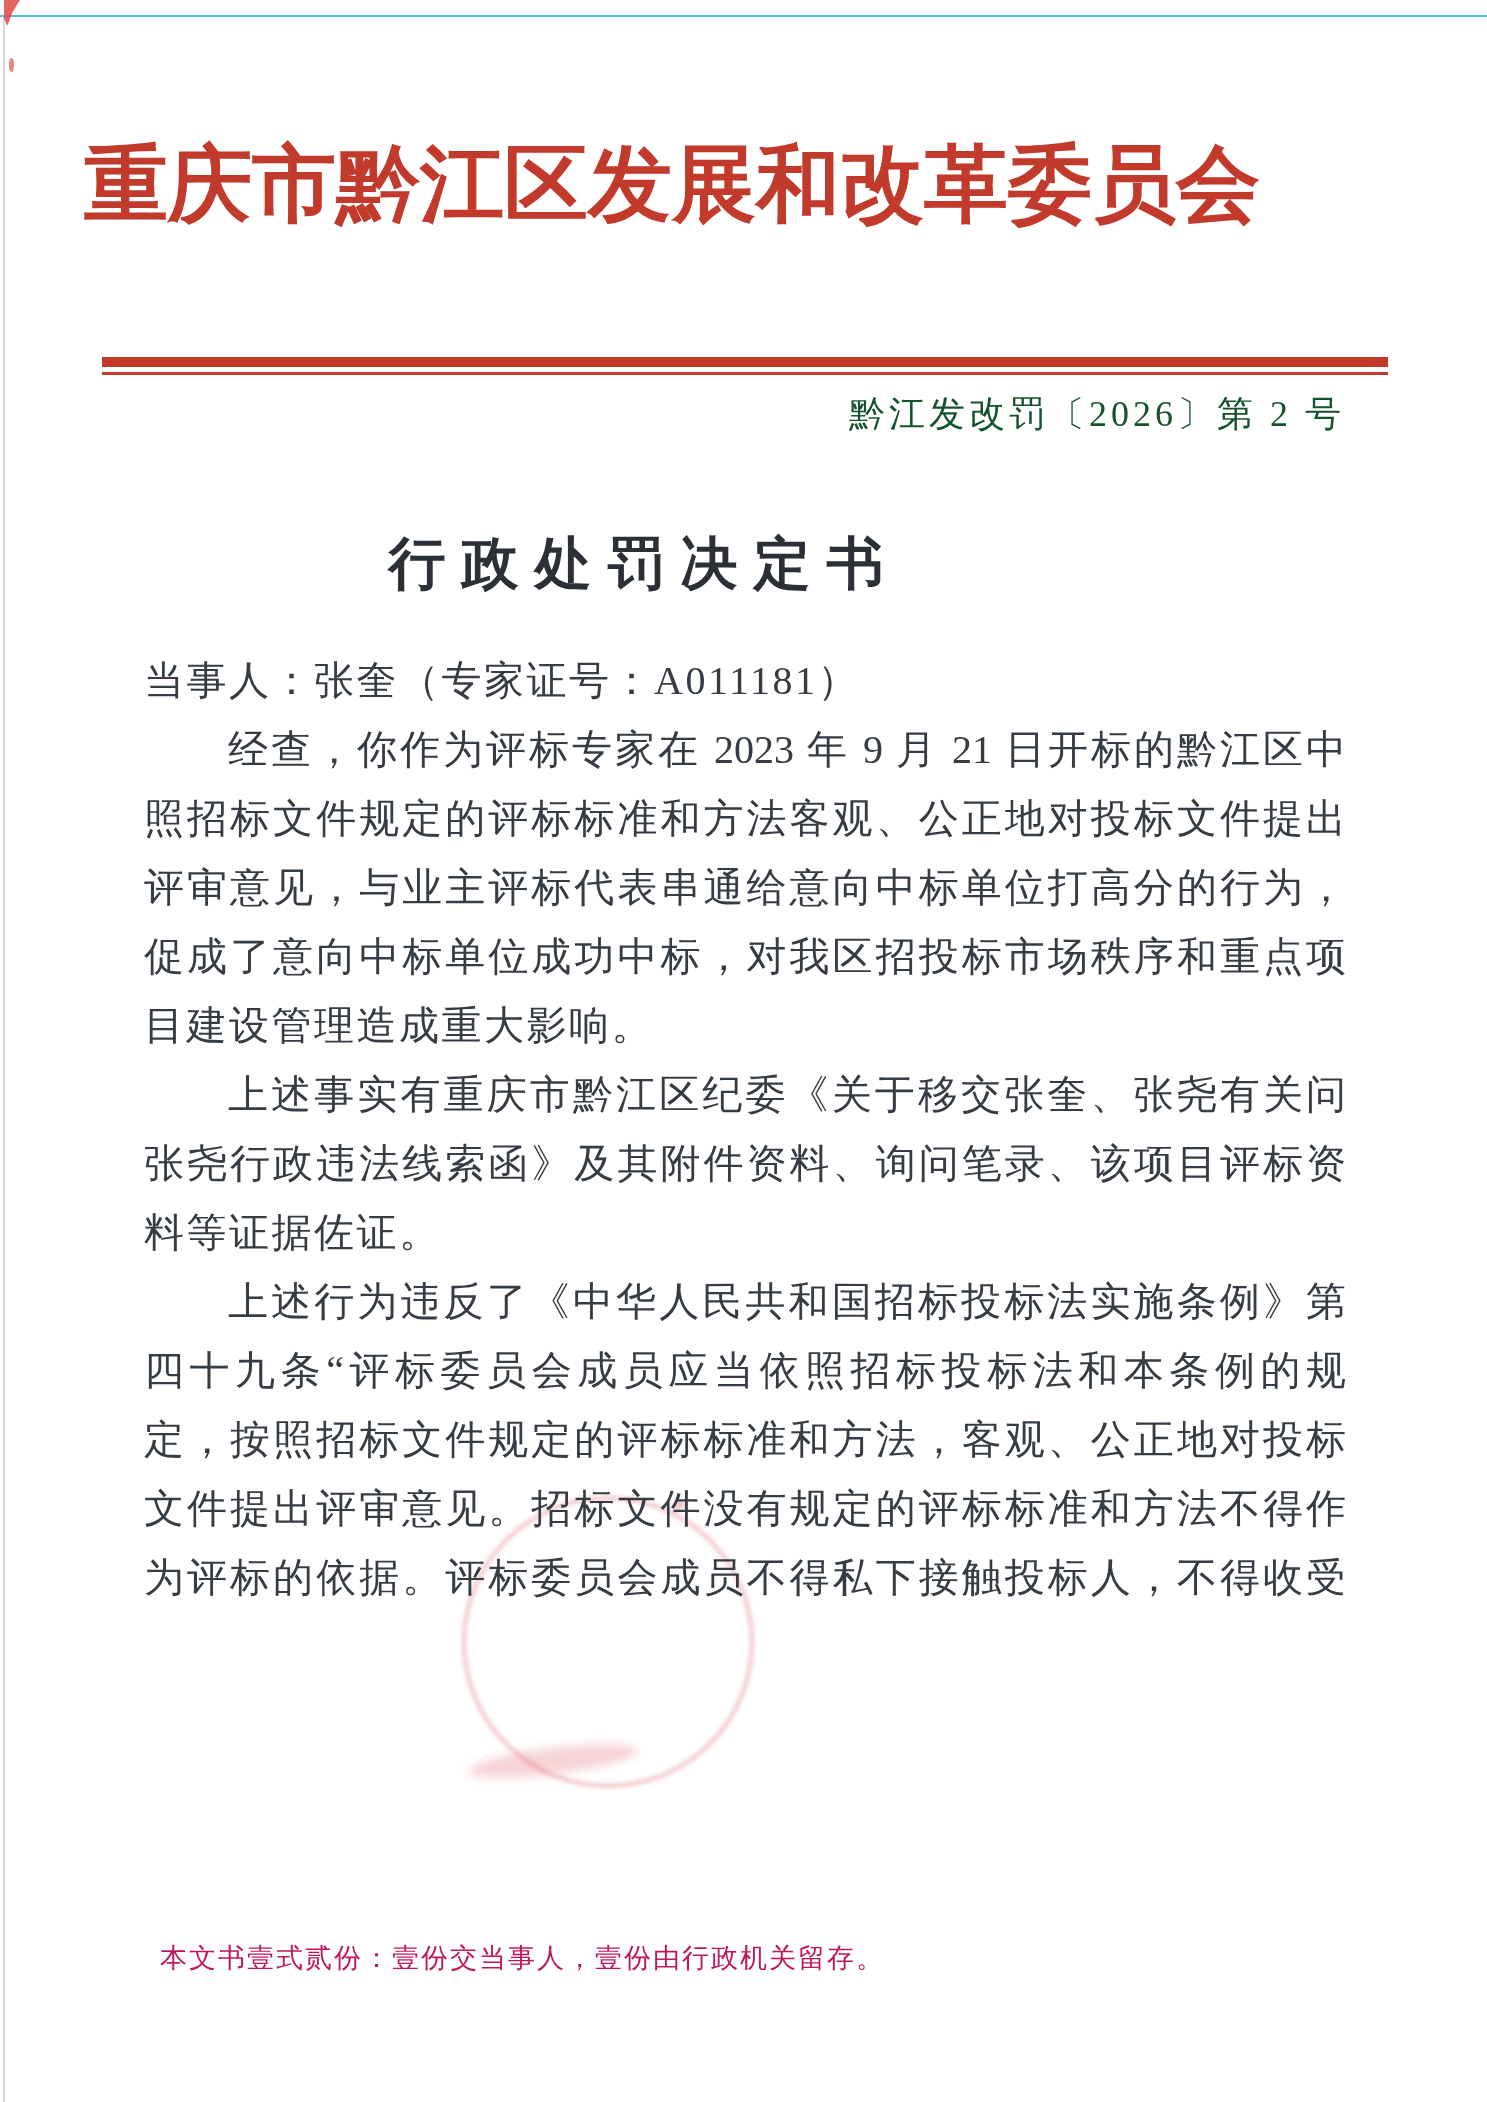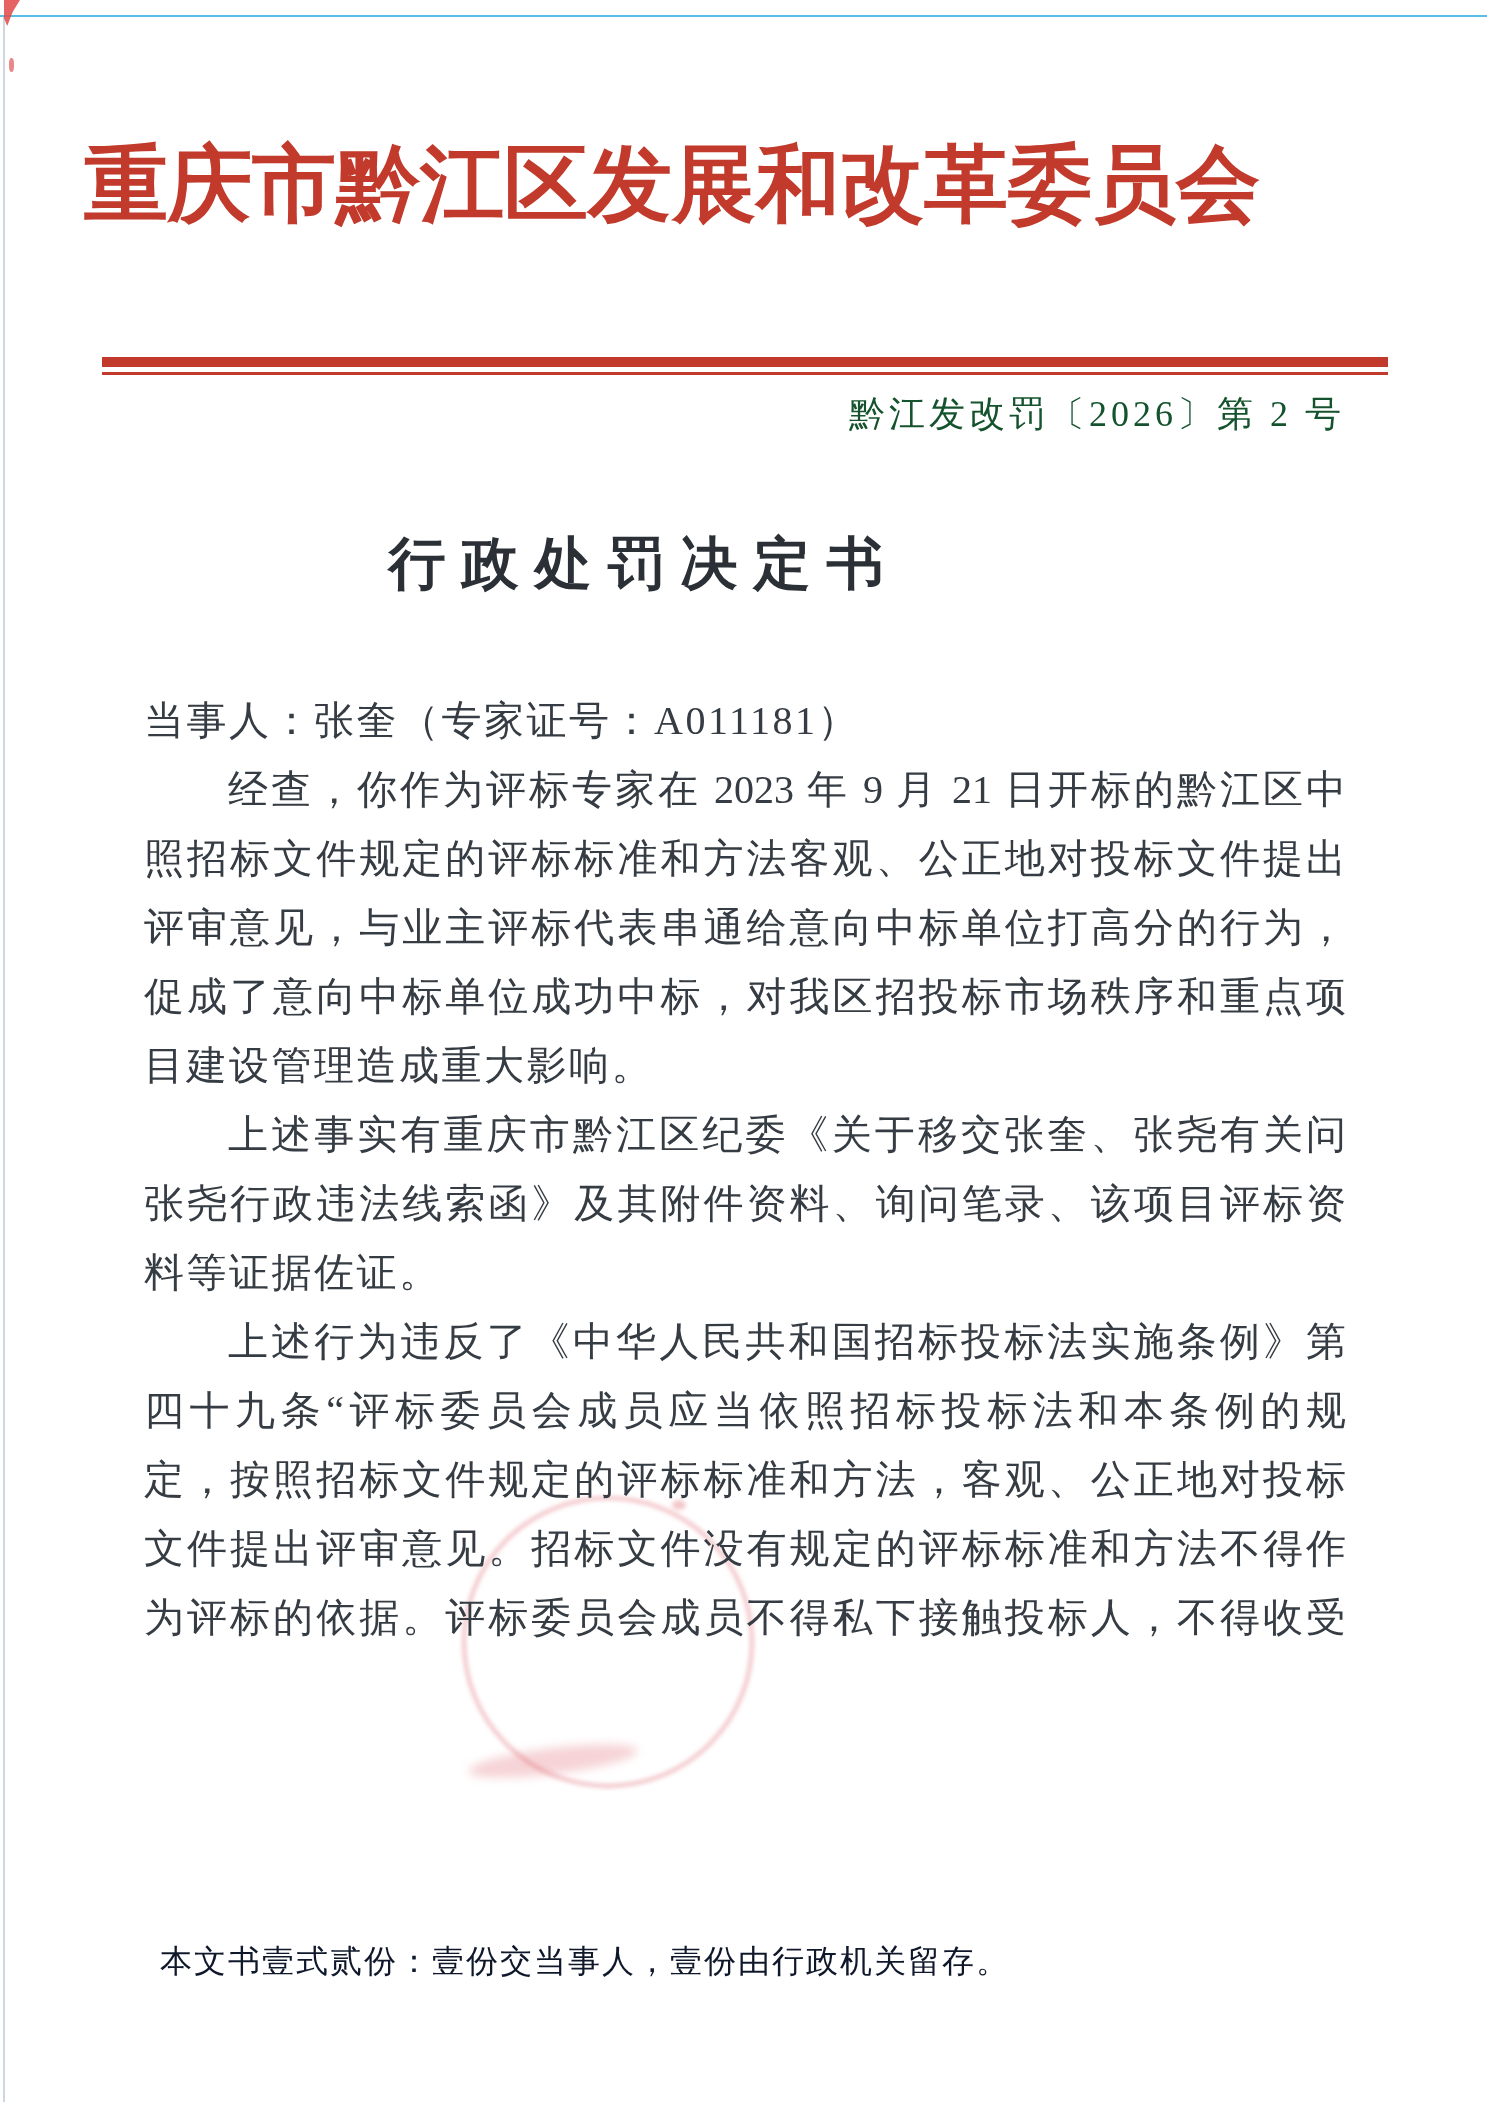--- a/index.html
+++ b/index.html
@@ -29,21 +29,21 @@
     position:absolute;top:390px;right:142px;
     font-size:36px;color:#14532d;letter-spacing:4px;white-space:nowrap;
   }
   
   .doc-title{
     position:absolute;top:526px;left:0;width:1272px;
     text-align:center;font-size:57px;font-weight:bold;color:#2b3036;
     letter-spacing:16px;text-indent:16px;white-space:nowrap;
   }
   
-  .body-text{position:absolute;top:686px;left:144px;width:1202px;}
+  .body-text{position:absolute;top:646px;left:144px;width:1202px;}
   .bline{
     height:69px;line-height:69px;font-size:40px;color:#363c43;
     letter-spacing:2.5px;white-space:nowrap;
   }
   .bline.fill{
     text-align:justify;text-align-last:justify;
     white-space:normal;letter-spacing:normal;overflow:hidden;
   }
   .bline.indent{padding-left:84px;}
   
@@ -57,21 +57,21 @@
     background:rgba(222,98,108,.28);border-radius:50%;
     transform:rotate(-7deg);filter:blur(5px);
   }
   .stamp-dot{
     position:absolute;top:1500px;left:672px;width:14px;height:10px;
     background:rgba(222,98,108,.35);border-radius:50%;filter:blur(2px);
   }
   
   .footer-note{
     position:absolute;top:1940px;left:160px;
-    font-size:32px;color:#0f172a;letter-spacing:2px;white-space:nowrap;
+    font-size:27px;color:#be185d;letter-spacing:2px;white-space:nowrap;
   }
 </style>
 </head>
 <body>
 
 <div class="page">
 
   <div class="scan-topline"></div>
   <div class="scan-leftline"></div>
   <div class="scan-corner-mark"></div>

